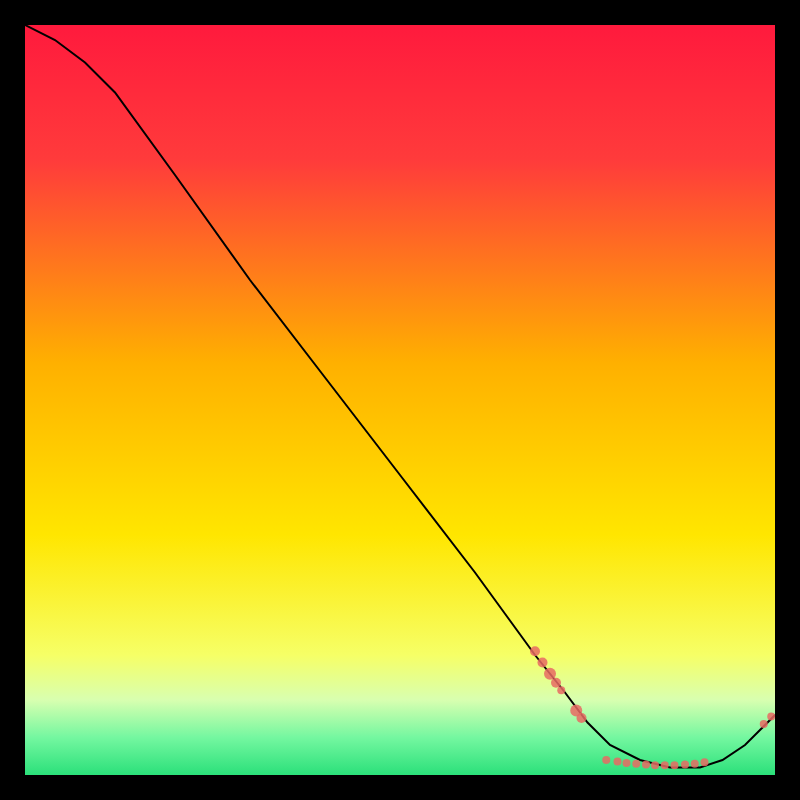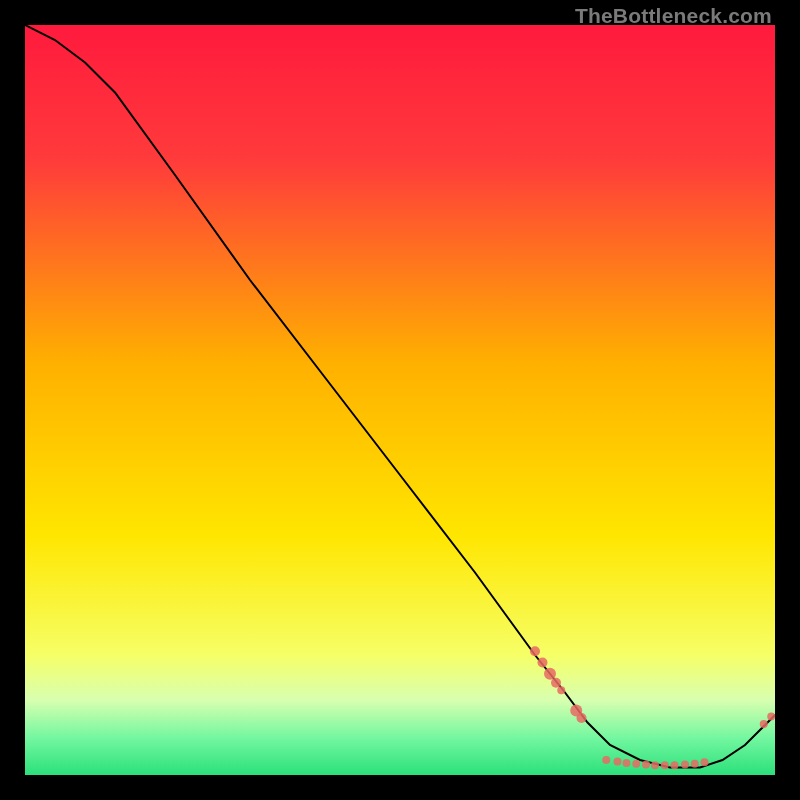--- a/index.html
+++ b/index.html
@@ -32,21 +32,20 @@
     font-size: 21px;
     font-weight: 600;
     letter-spacing: 0.2px;
     user-select: none;
   }
 </style>
 </head>
 <body>
 
 <div class="frame">
-  <div class="watermark">TheBottleneck.com</div>
 
   <svg class="plot" viewBox="0 0 750 750" preserveAspectRatio="none">
     <defs>
       <linearGradient id="bg-grad" x1="0" y1="0" x2="0" y2="1">
           <stop offset="0%" stop-color="#ff1a3d"></stop>
           <stop offset="18%" stop-color="#ff3b3b"></stop>
           <stop offset="45%" stop-color="#ffb000"></stop>
           <stop offset="68%" stop-color="#ffe600"></stop>
           <stop offset="84%" stop-color="#f6ff66"></stop>
           <stop offset="90%" stop-color="#d8ffb0"></stop>

